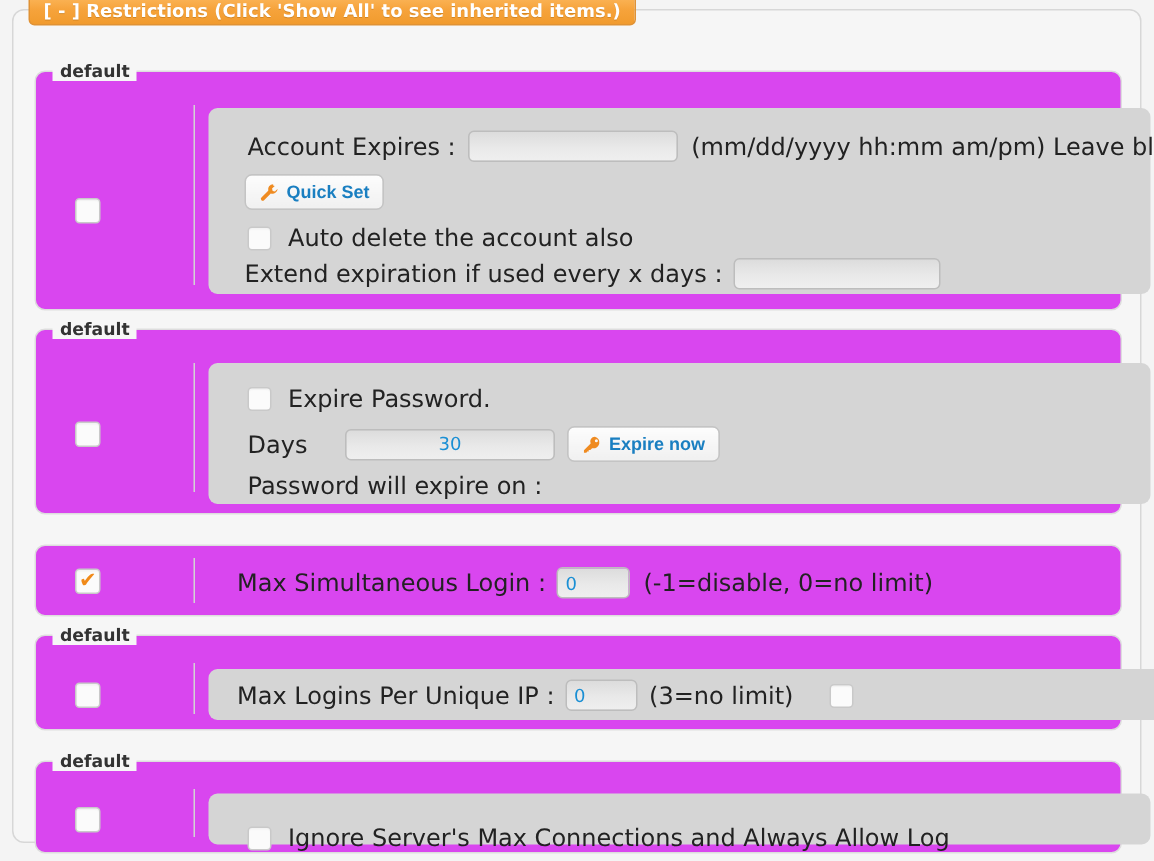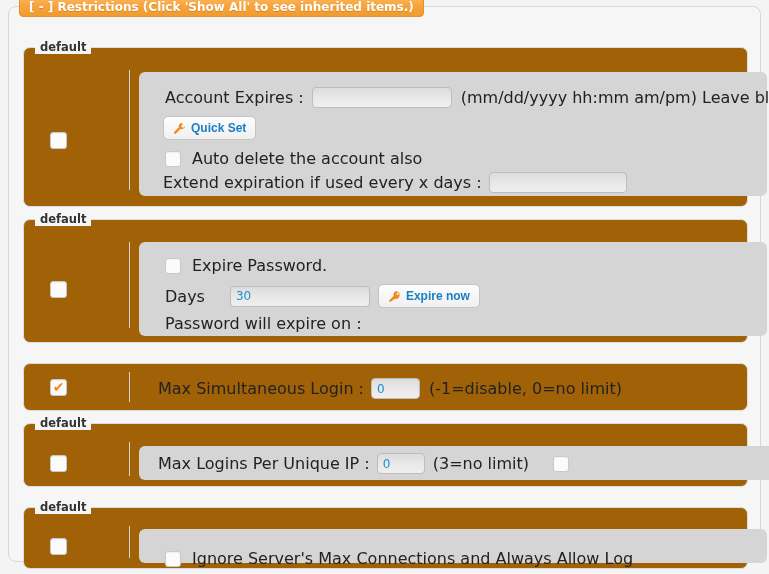--- a/index.html
+++ b/index.html
@@ -48,21 +48,21 @@
   }
 
   
   .section {
     position: absolute;
     left: 14px;
     width: 725px;
     box-sizing: border-box;
     border: 1px solid #dddddd;
     border-radius: 7px;
-    background: #a16207;
+    background: #d946ef;
   }
   .section-legend {
     position: absolute;
     left: 11px;
     top: -8px;
     padding: 0 5px;
     background: #f6f6f6;
     color: #333333;
     font-size: 11.5px;
     font-weight: bold;
@@ -232,21 +232,21 @@
 
     <div class="panel" style="left:115px; top:22px; width:628px; height:94px;">
 
       <div class="row" style="left:26px; top:14px;">
         <span class="cb sm"></span>
         <span class="lbl" style="margin-left:11px;">Expire Password.</span>
       </div>
 
       <div class="row" style="left:26px; top:42px;">
         <span class="lbl">Days</span>
-        <input class="txt" type="text" style="width: 140px; margin-left: 25px;" value="30">
+        <input class="txt" type="text" style="width: 140px; margin-left: 25px; text-align: center;" value="30">
         <button class="btn" style="margin-left:8px;justify-content:center;">
           <span class="icon">
             <svg width="13" height="13" viewBox="0 0 16 16">
               <path d="M10.6 1.4a3.9 3.9 0 0 0-3.5 5.6L1.6 12.5v2h2l.6-.9h1.3v-1.3h1.3l1.5-1.5a3.9 3.9 0 1 0 2.3-9.4zm1.2 2.1a1.25 1.25 0 1 1 0 2.5 1.25 1.25 0 0 1 0-2.5z" fill="#ef8b21"></path>
             </svg>
           </span>
           <span>Expire now</span>
         </button>
       </div>
 

